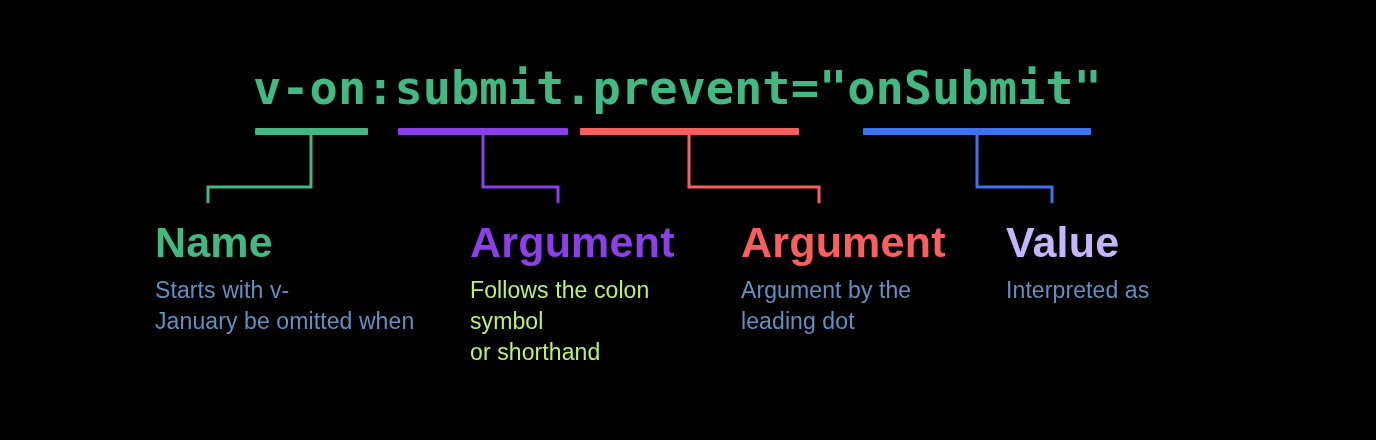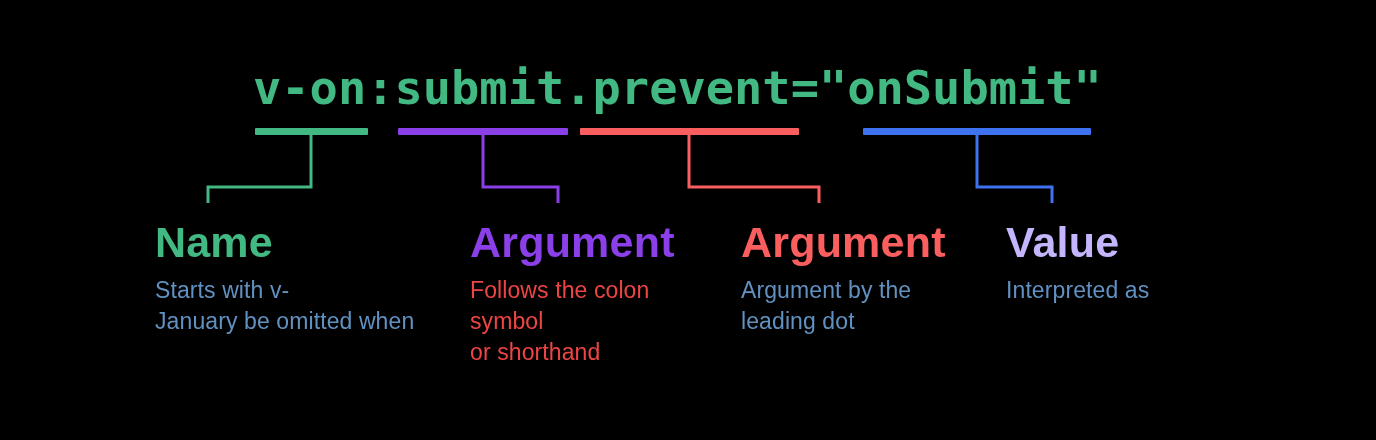--- a/index.html
+++ b/index.html
@@ -97,21 +97,21 @@
   <div class="seg-label label-name" style="color: rgb(66, 184, 131);">Name</div>
   <div class="seg-label label-argument" style="color: rgb(138, 63, 232);">Argument</div>
   <div class="seg-label label-modifiers" style="color: rgb(251, 94, 94);">Argument</div>
   <div class="seg-label label-value" style="color: #c4b5fd;">Value</div>
 
   <div class="seg-desc desc-name" style="color: rgb(97, 145, 193);">
     <div>Starts with v-</div>
     <div>January be omitted when</div>
   </div>
 
-  <div class="seg-desc desc-argument" style="color: #ef4444;">
+  <div class="seg-desc desc-argument" style="color: #bef264;">
     <div>Follows the colon</div>
     <div>symbol</div>
     <div>or shorthand</div>
   </div>
 
   <div class="seg-desc desc-modifiers" style="color: rgb(97, 145, 193);">
     <div>Argument by the</div>
     <div>leading dot</div>
   </div>
 

